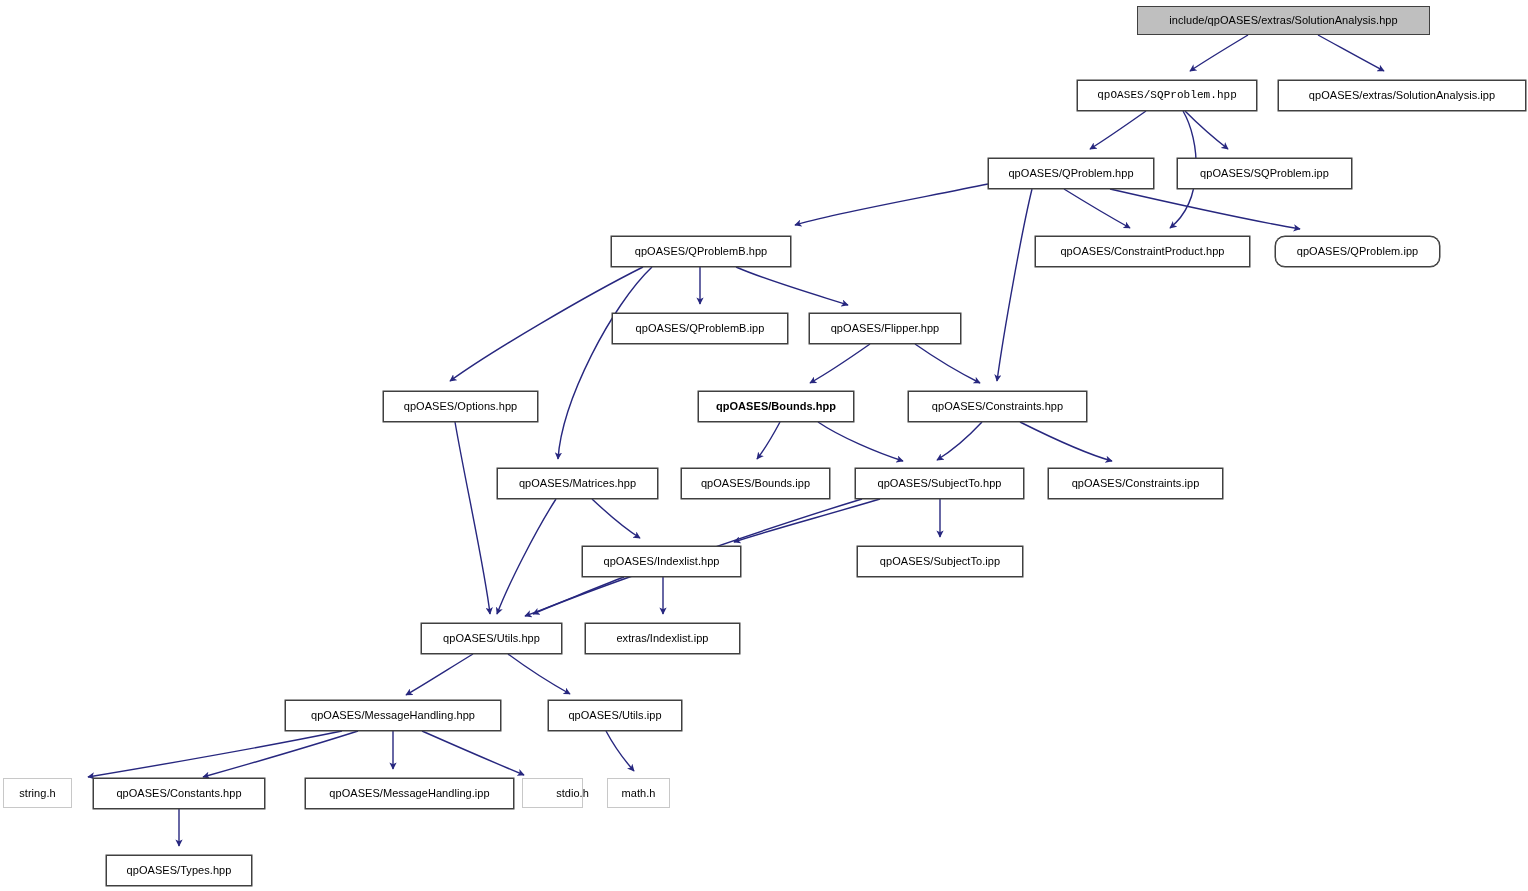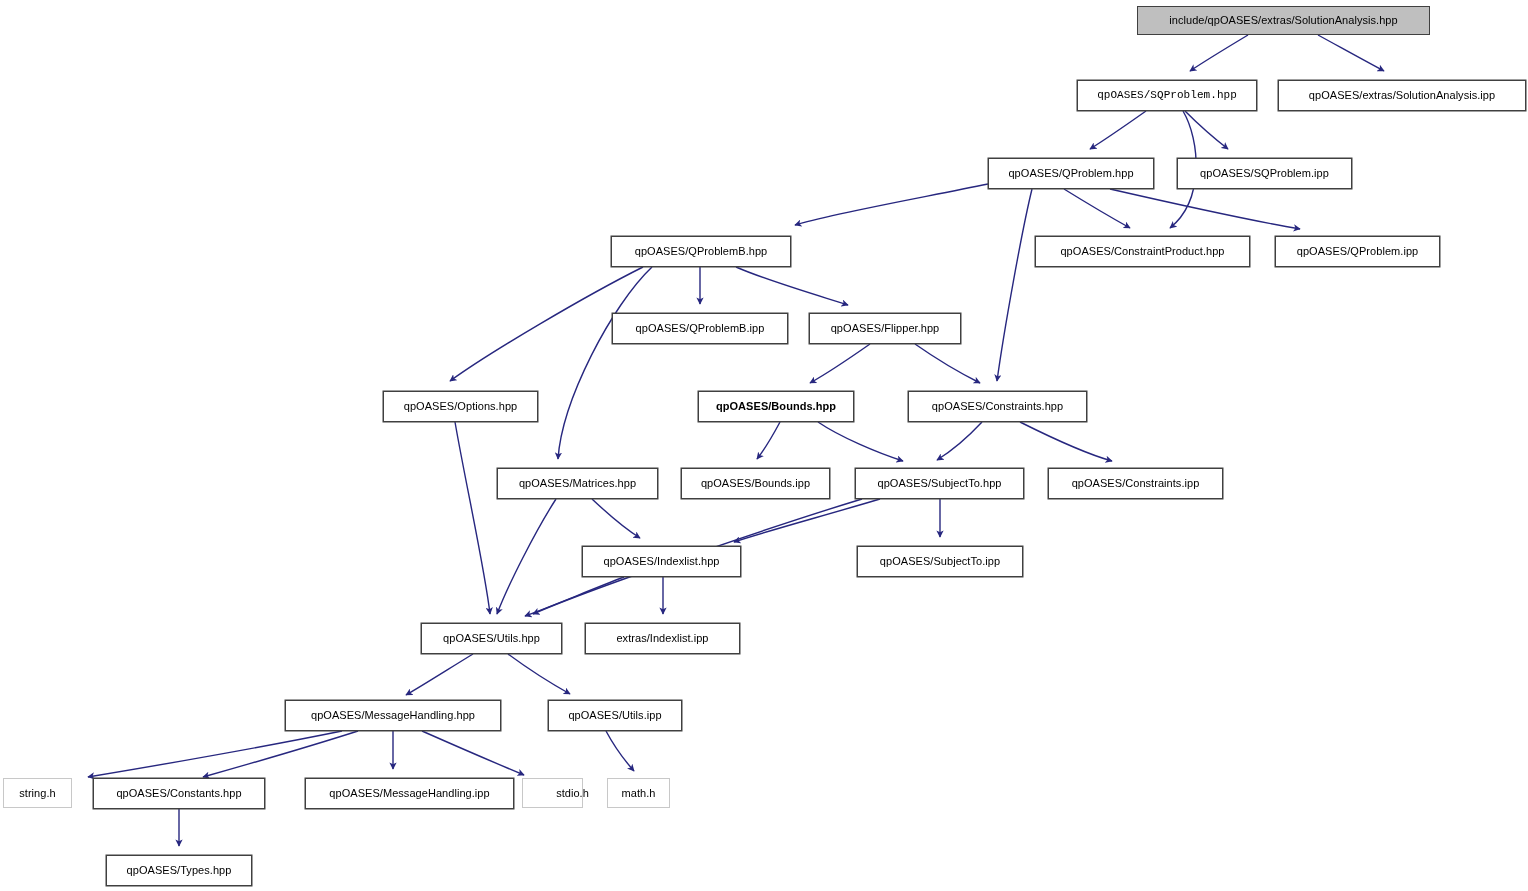--- a/index.html
+++ b/index.html
@@ -116,21 +116,21 @@
     </div>
     <div class="node thick" style="left: 1177px; top: 158px; width: 175px; height: 31px;">
       <span class="node-label">qpOASES/SQProblem.ipp</span>
     </div>
     <div class="node thick" style="left: 611px; top: 236px; width: 180px; height: 31px;">
       <span class="node-label">qpOASES/QProblemB.hpp</span>
     </div>
     <div class="node thick" style="left: 1035px; top: 236px; width: 215px; height: 31px;">
       <span class="node-label">qpOASES/ConstraintProduct.hpp</span>
     </div>
-    <div class="node thick" style="left: 1275px; top: 236px; width: 165px; height: 31px;">
+    <div class="node thick" style="left: 1275px; top: 236px; width: 165px; height: 31px; border-radius: 10px;">
       <span class="node-label">qpOASES/QProblem.ipp</span>
     </div>
     <div class="node thick" style="left: 612px; top: 313px; width: 176px; height: 31px;">
       <span class="node-label">qpOASES/QProblemB.ipp</span>
     </div>
     <div class="node thick" style="left: 809px; top: 313px; width: 152px; height: 31px;">
       <span class="node-label">qpOASES/Flipper.hpp</span>
     </div>
     <div class="node thick" style="left: 383px; top: 391px; width: 155px; height: 31px;">
       <span class="node-label">qpOASES/Options.hpp</span>

